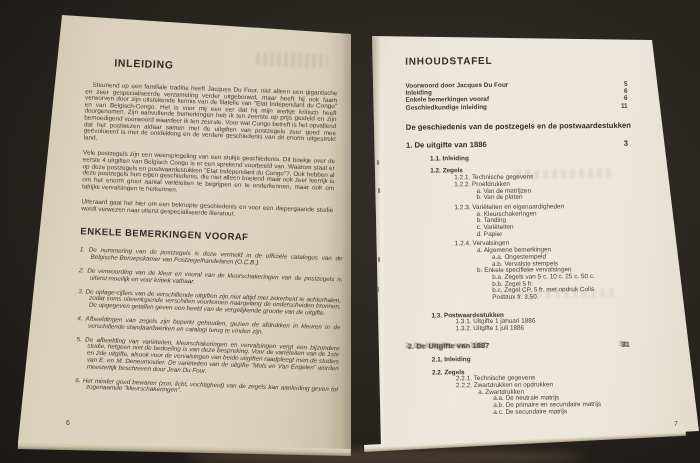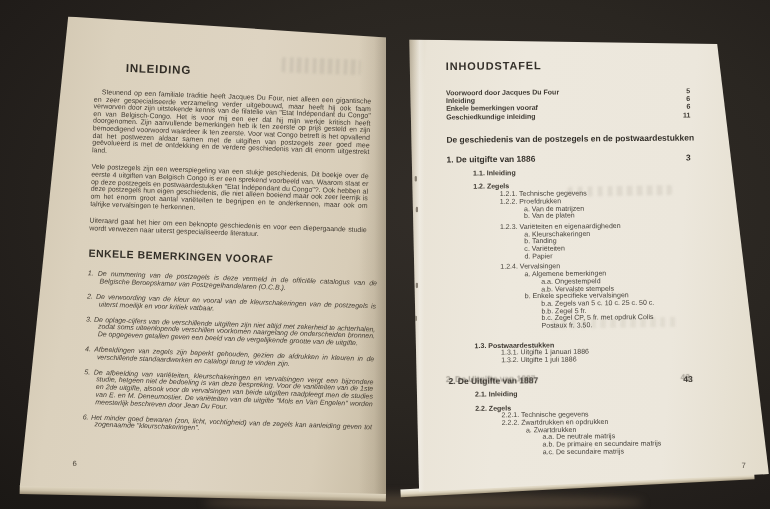--- a/index.html
+++ b/index.html
@@ -234,21 +234,21 @@
           <div class="toc-row lvl2">
             <span class="t">1.3.1.   Uitgifte 1 januari 1886</span>
             <span class="p" style="visibility: hidden;"></span>
           </div>
           <div class="toc-row lvl2">
             <span class="t">1.3.2.   Uitgifte 1 juli 1886</span>
             <span class="p" style="visibility: hidden;"></span>
           </div>
           <div class="toc-row lvl0 bold ghost gap3">
             <span class="t">2.  De Uitgifte van 1887</span>
-            <span class="p">43</span>
+            <span class="p">31</span>
           </div>
           <div class="toc-row lvl1 bold gap2">
             <span class="t">2.1. Inleiding</span>
             <span class="p" style="visibility: hidden;"></span>
           </div>
           <div class="toc-row lvl1 bold gap2">
             <span class="t">2.2. Zegels</span>
             <span class="p" style="visibility: hidden;"></span>
           </div>
           <div class="toc-row lvl2">

